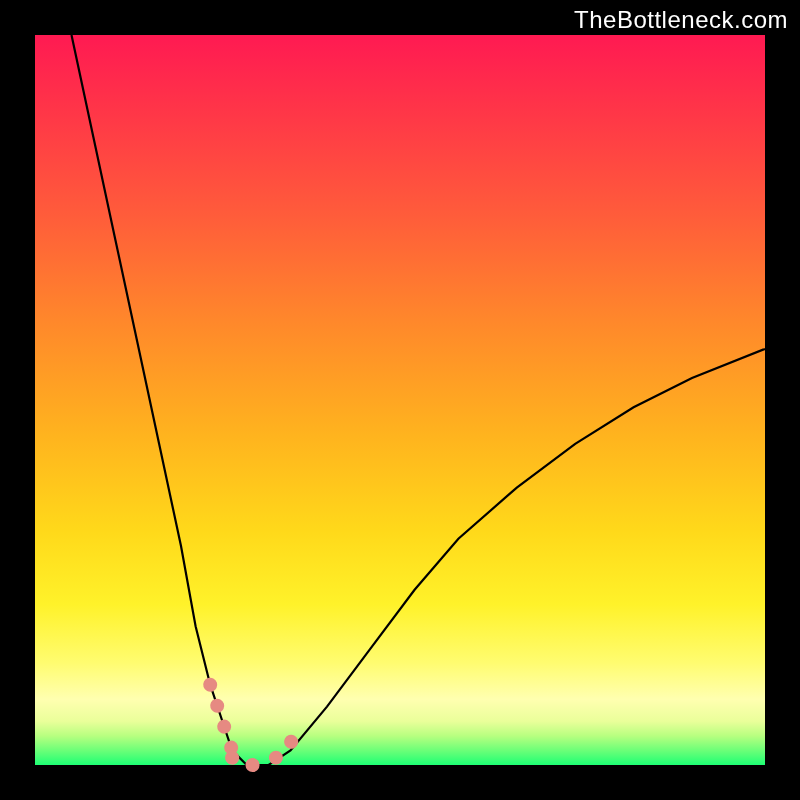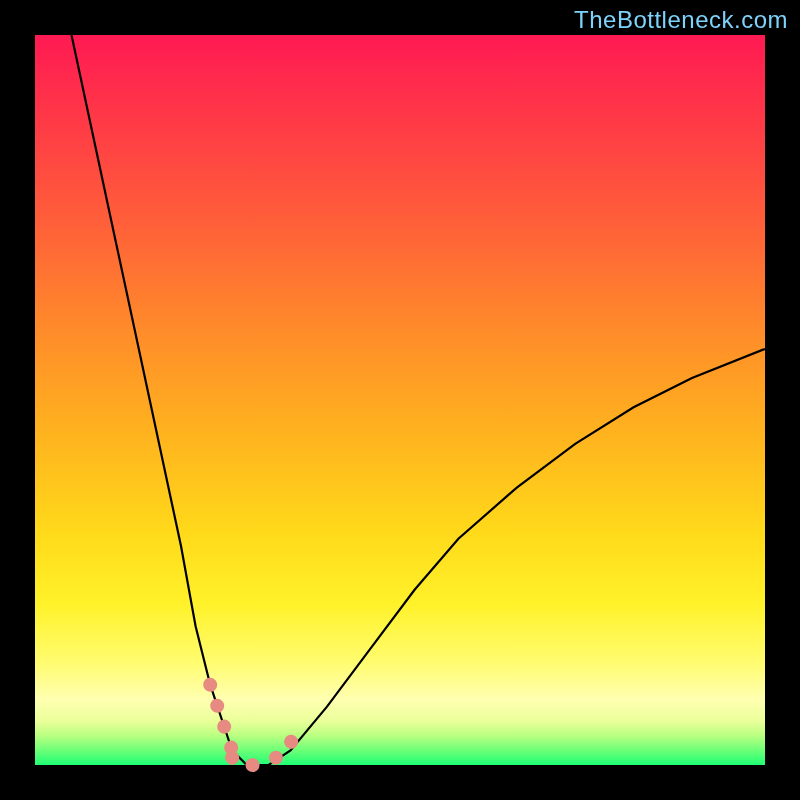--- a/index.html
+++ b/index.html
@@ -40,21 +40,21 @@
       #eaff9a 94%,
       #b8ff80 96%,
       #6cff78 98%,
       #1eff74 100%
     );
   }
   .watermark {
     position: absolute;
     top: 6px;
     right: 12px;
-    color: #7dd3fc;
+    color: #ffffff;
     font-size: 24px;
     letter-spacing: 0.5px;
     z-index: 10;
   }
   svg.curve {
     position: absolute;
     left: 0;
     top: 0;
     width: 730px;
     height: 730px;

